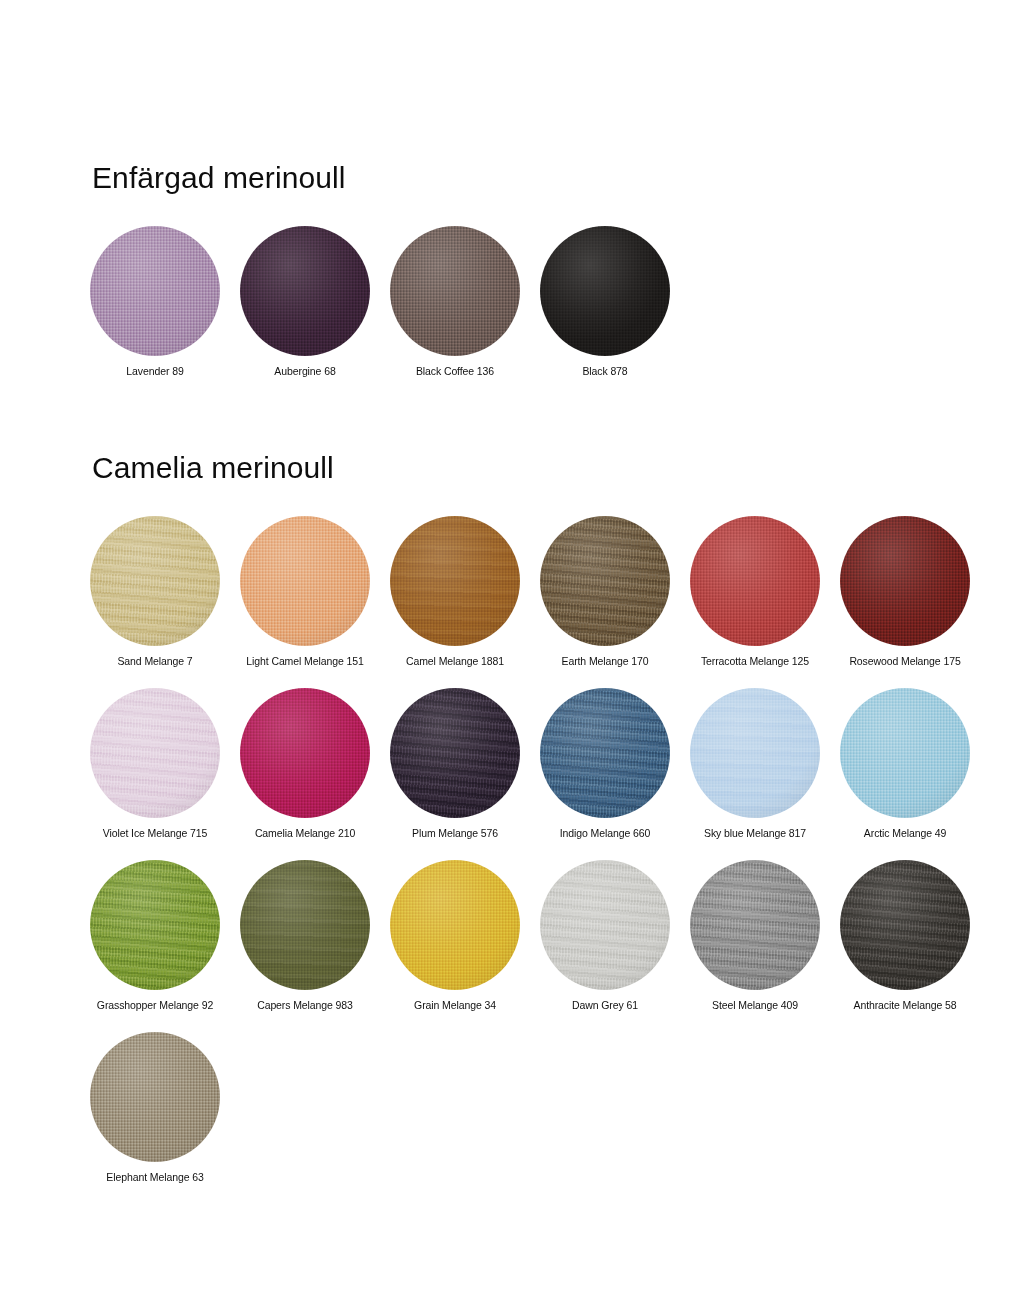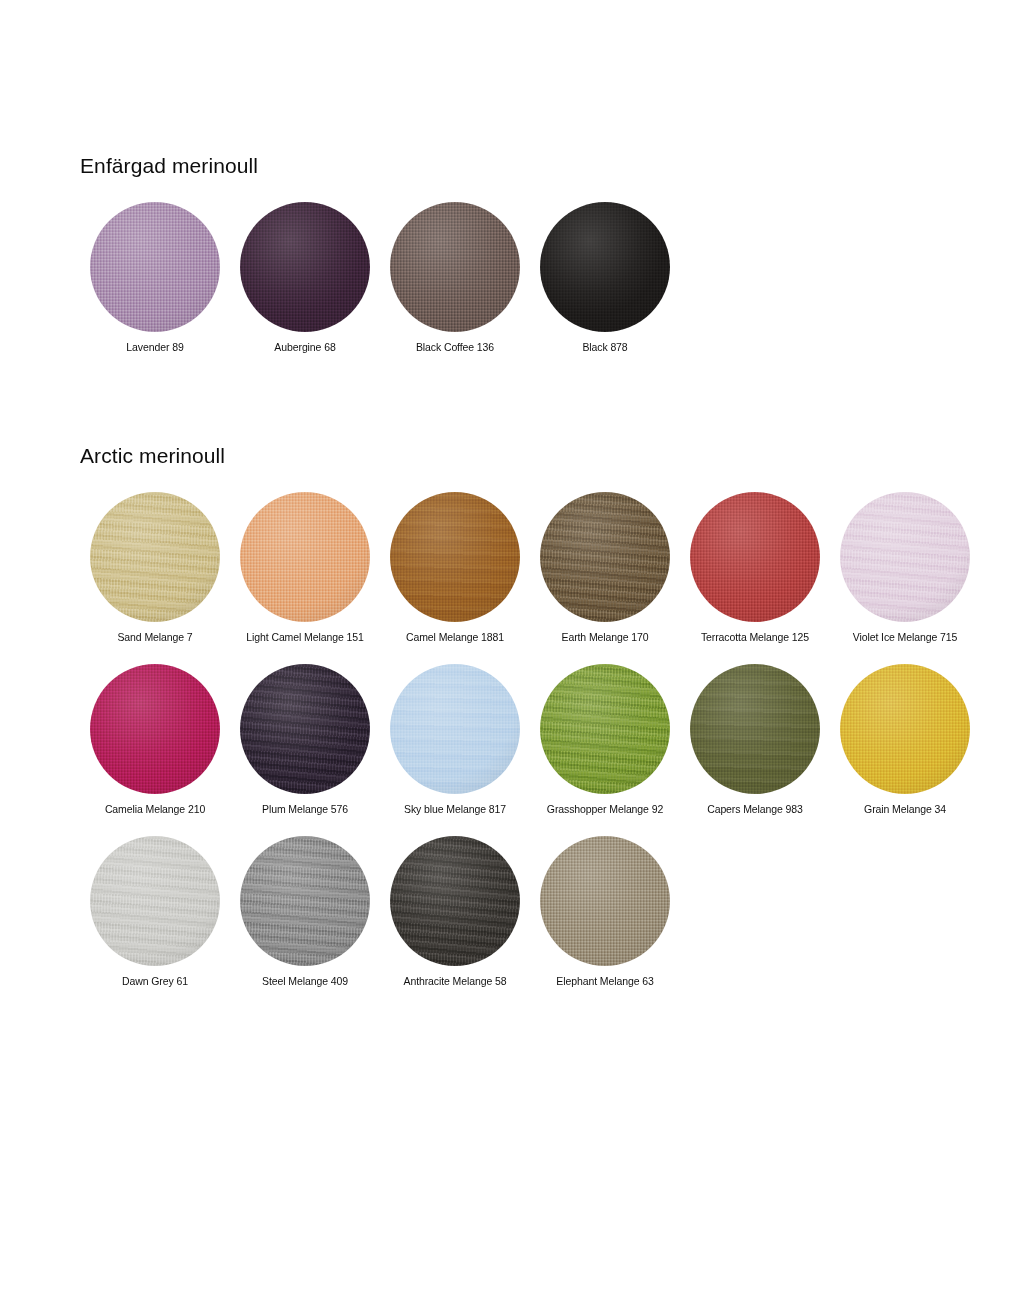--- a/index.html
+++ b/index.html
@@ -27,25 +27,25 @@
 
   .section {
     position: absolute;
     left: 80px;
   }
   .section-solid  { top: 150px; }
   .section-melange{ top: 440px; }
 
   .section-title {
     font-family: "Liberation Sans", sans-serif;
-    font-size: 21px;
+    font-size: 30px;
     font-weight: 400;
     letter-spacing: 0.1px;
     color: #0d0d0d;
-    margin: 0;
+    margin: 12px;
     padding: 0;
     line-height: 32px;
   }
 
   .swatch-grid {
     display: flex;
     flex-wrap: wrap;
     width: 920px;
     margin: 0;
     padding: 0;
@@ -183,21 +183,21 @@
           <div class="swatch-disc" style="background: rgb(29, 27, 26);">
             <div class="tex-knit"></div>
             <div class="tex-shade"></div>
           </div>
           <div class="swatch-label">Black 878</div>
         </div>
       </div>
   </div>
 
   <div class="section section-melange">
-    <h2 class="section-title">Arctic merinoull</h2>
+    <h2 class="section-title">Camelia merinoull</h2>
     <div class="swatch-grid">
         <div class="swatch-cell">
           <div class="swatch-disc" style="background: rgb(207, 192, 140);">
             <div class="tex-heather"></div>
             <div class="tex-knit" style="opacity: 0.45;"></div>
             <div class="tex-shade"></div>
           </div>
           <div class="swatch-label">Sand Melange 7</div>
         </div>
         <div class="swatch-cell">
@@ -224,20 +224,27 @@
           <div class="swatch-label">Earth Melange 170</div>
         </div>
         <div class="swatch-cell">
           <div class="swatch-disc" style="background: rgb(178, 64, 63);">
             <div class="tex-knit"></div>
             <div class="tex-shade"></div>
           </div>
           <div class="swatch-label">Terracotta Melange 125</div>
         </div>
         <div class="swatch-cell">
+          <div class="swatch-disc" style="background: rgb(110, 31, 28);">
+            <div class="tex-knit"></div>
+            <div class="tex-shade"></div>
+          </div>
+          <div class="swatch-label">Rosewood Melange 175</div>
+        </div>
+        <div class="swatch-cell">
           <div class="swatch-disc" style="background: rgb(227, 210, 224);">
             <div class="tex-heather"></div>
             <div class="tex-knit" style="opacity: 0.45;"></div>
             <div class="tex-shade"></div>
           </div>
           <div class="swatch-label">Violet Ice Melange 715</div>
         </div>
         <div class="swatch-cell">
           <div class="swatch-disc" style="background: rgb(176, 28, 85);">
             <div class="tex-knit"></div>
@@ -245,30 +252,45 @@
           </div>
           <div class="swatch-label">Camelia Melange 210</div>
         </div>
         <div class="swatch-cell">
           <div class="swatch-disc" style="background: rgb(46, 36, 52);">
             <div class="tex-heather"></div>
             <div class="tex-knit" style="opacity: 0.45;"></div>
             <div class="tex-shade"></div>
           </div>
           <div class="swatch-label">Plum Melange 576</div>
+        </div>
+        <div class="swatch-cell">
+          <div class="swatch-disc" style="background: rgb(63, 99, 132);">
+            <div class="tex-heather"></div>
+            <div class="tex-knit" style="opacity: 0.45;"></div>
+            <div class="tex-shade"></div>
+          </div>
+          <div class="swatch-label">Indigo Melange 660</div>
         </div>
         <div class="swatch-cell">
           <div class="swatch-disc" style="background: rgb(188, 212, 234);">
             <div class="tex-band"></div>
             <div class="tex-knit" style="opacity: 0.45;"></div>
             <div class="tex-shade"></div>
           </div>
           <div class="swatch-label">Sky blue Melange 817</div>
         </div>
         <div class="swatch-cell">
+          <div class="swatch-disc" style="background: rgb(156, 202, 221);">
+            <div class="tex-knit"></div>
+            <div class="tex-shade"></div>
+          </div>
+          <div class="swatch-label">Arctic Melange 49</div>
+        </div>
+        <div class="swatch-cell">
           <div class="swatch-disc" style="background: rgb(124, 155, 52);">
             <div class="tex-heather"></div>
             <div class="tex-knit" style="opacity: 0.45;"></div>
             <div class="tex-shade"></div>
           </div>
           <div class="swatch-label">Grasshopper Melange 92</div>
         </div>
         <div class="swatch-cell">
           <div class="swatch-disc" style="background: rgb(95, 99, 55);">
             <div class="tex-band"></div>

